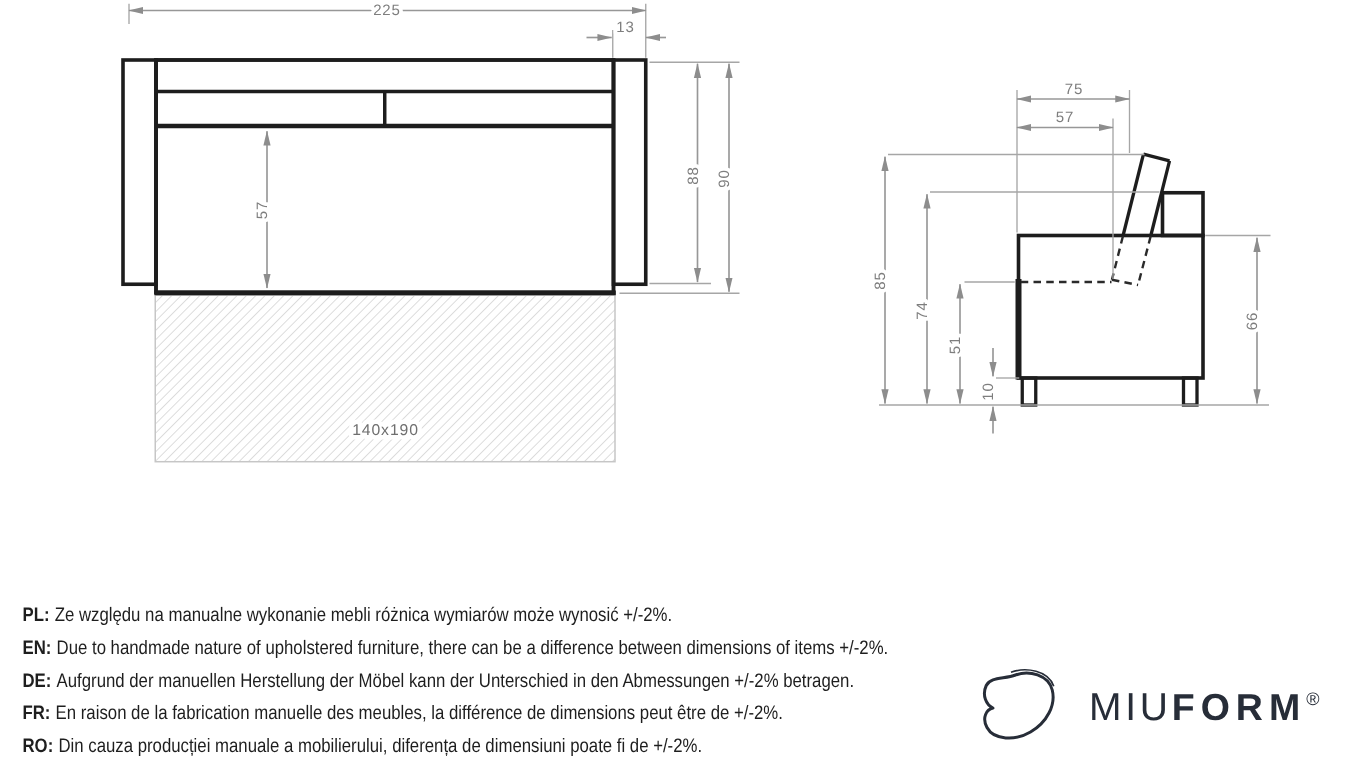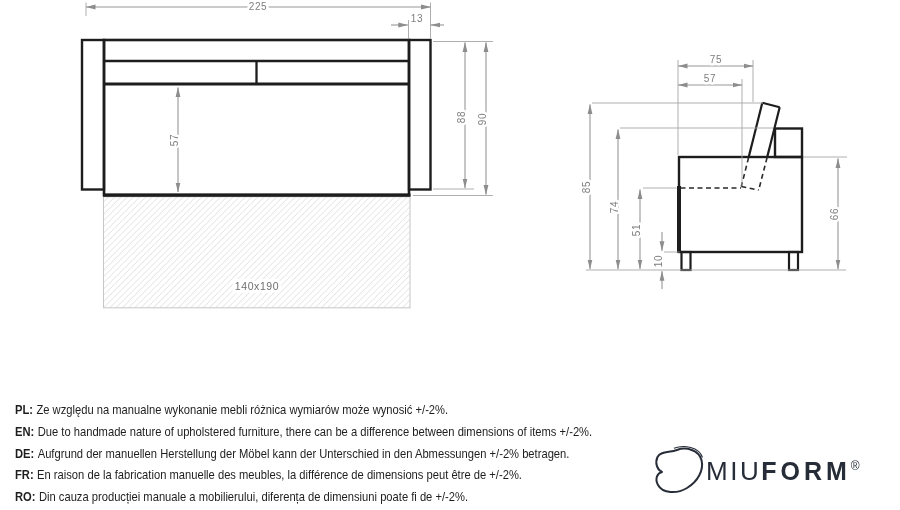--- a/index.html
+++ b/index.html
@@ -19,21 +19,21 @@
             stroke-linejoin:round;text-anchor:middle;}
   
   .notes{position:absolute;left:15px;top:399px;font-size:13px;color:#1e1e1e;
          transform:scaleX(0.86);transform-origin:0 0;white-space:nowrap;}
   .note{height:21.8px;line-height:21.8px;}
   .note b{font-weight:700;}
   .note span{margin-left:4px;}
   
   .logo{position:absolute;left:650px;top:442px;height:58px;display:flex;
         align-items:center;color:#272d38;}
-  .wordmark{margin-left:0;white-space:nowrap;}
+  .wordmark{margin-left:20px;white-space:nowrap;}
   .miu{font-size:26px;font-weight:400;letter-spacing:2.5px;}
   .form{font-size:25px;font-weight:800;letter-spacing:4px;}
   .reg{font-size:12px;vertical-align:10px;letter-spacing:0;}
 </style>
 </head>
 <body>
 
 <div id="page">
 
   <svg width="900" height="345" viewBox="0 0 900 345">

